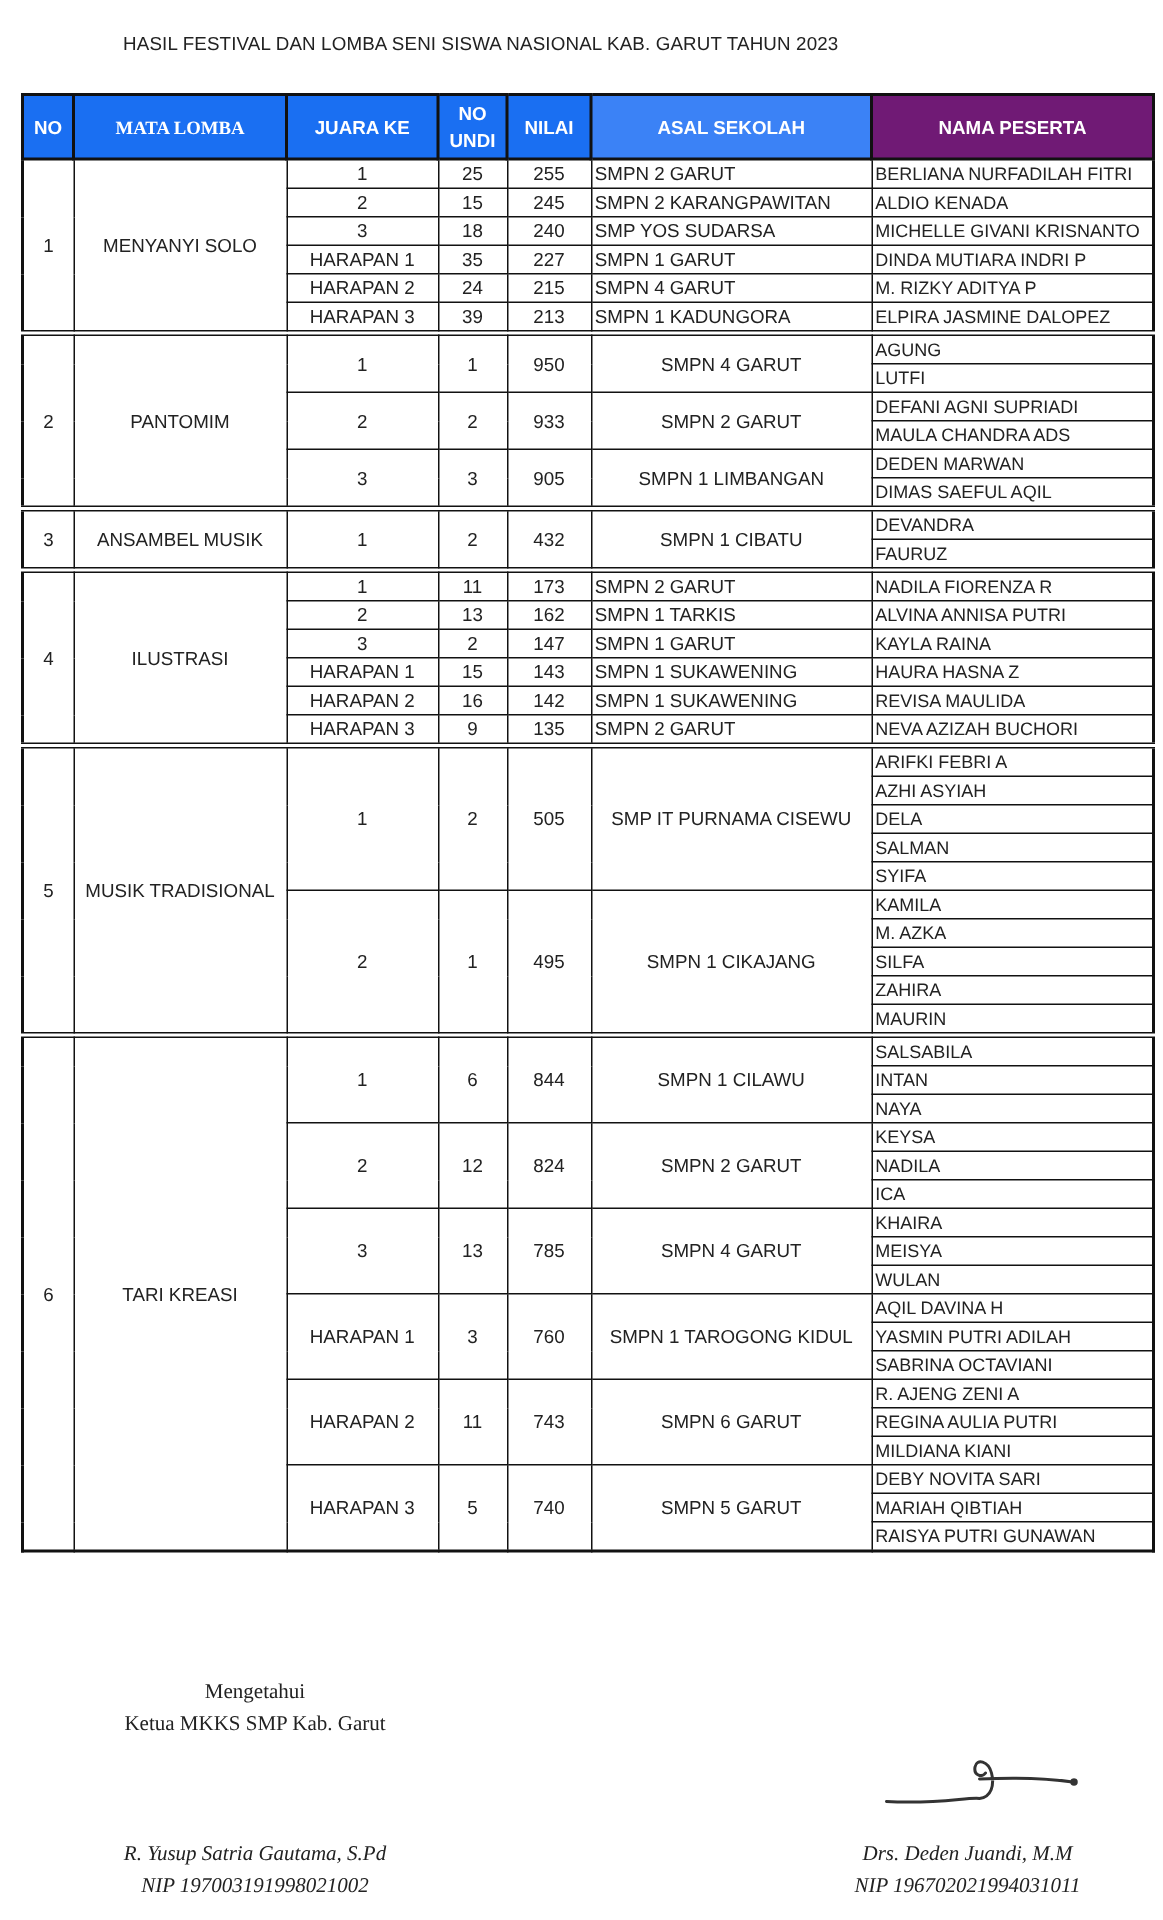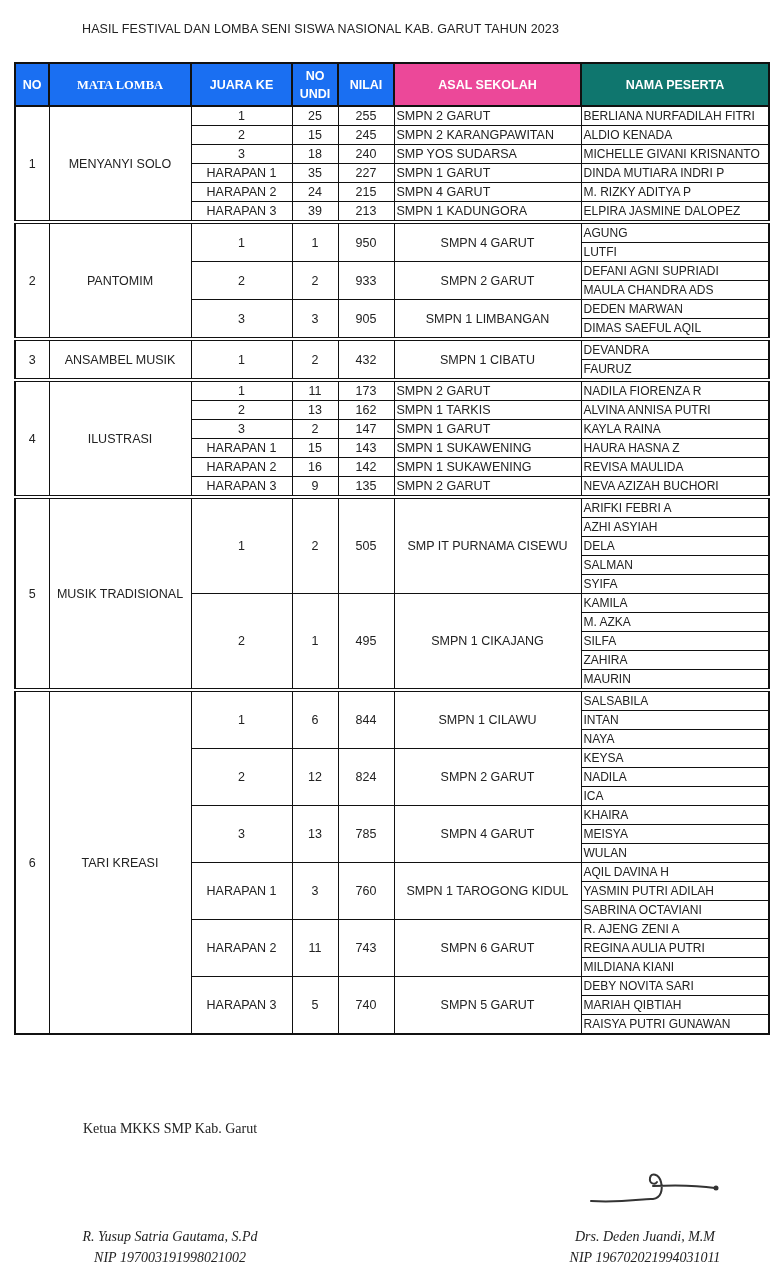--- a/index.html
+++ b/index.html
@@ -53,22 +53,22 @@
     <col style="width:187px">
     <col style="width:188px">
   </colgroup>
   <thead>
     <tr>
       <th style="background: rgb(26, 111, 242);">NO</th>
       <th style="background: rgb(26, 111, 242); font-family: Liberation Serif, serif;">MATA LOMBA</th>
       <th style="background: rgb(26, 111, 242);">JUARA KE</th>
       <th style="background: rgb(26, 111, 242);"><span>NO</span><br><span>UNDI</span></th>
       <th style="background: rgb(26, 111, 242);">NILAI</th>
-      <th style="background: #ec4899;">ASAL SEKOLAH</th>
-      <th style="background: #0f766e; margin-left: 28px;">NAMA PESERTA</th>
+      <th style="background: #3b82f6;">ASAL SEKOLAH</th>
+      <th style="background: #701a75; margin-left: 28px;">NAMA PESERTA</th>
     </tr>
   </thead>
   <tbody class="group">
       <tr>
         <td class="c" rowspan="6">1</td>
         <td class="c" rowspan="6">MENYANYI SOLO</td>
         <td class="c">1</td>
         <td class="c">25</td>
         <td class="c">255</td>
         <td class="l">SMPN 2 GARUT</td>
@@ -324,20 +324,21 @@
       <tr>
         <td class="l name">MARIAH QIBTIAH</td>
       </tr>
       <tr>
         <td class="l name">RAISYA PUTRI GUNAWAN</td>
       </tr>
     </tbody>
 </table>
 
 <div class="sig sig-left">
+  <div>Mengetahui</div>
   <div>Ketua MKKS SMP Kab. Garut</div>
 </div>
 <div class="sig sig-right">
 </div>
 
 <svg class="signature" viewBox="0 0 140 40">
   <path d="M6 33 C40 35, 60 30, 68 31 C76 30, 78 22, 76 14 C74 6, 66 4, 65 10 C64 16, 70 17, 72 14 M68 18 C90 17, 110 17, 130 20" fill="none" stroke="#333" stroke-width="2" stroke-linecap="round"></path>
   <circle cx="131" cy="20" r="2.5" fill="#333"></circle>
 </svg>
 

